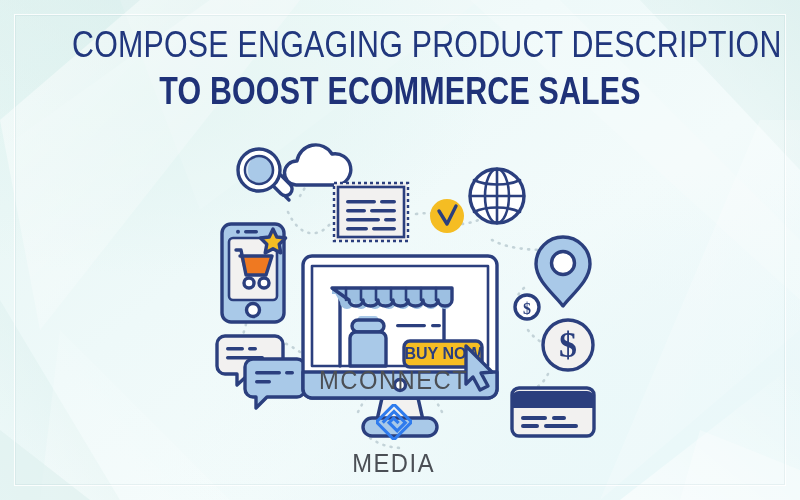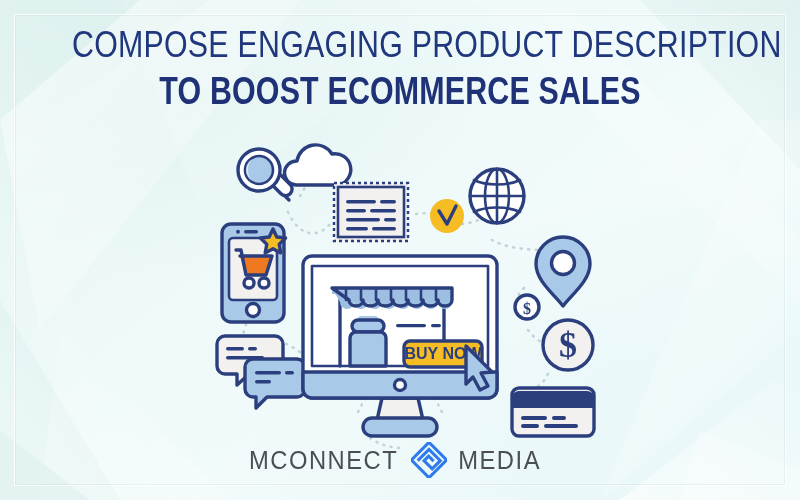--- a/index.html
+++ b/index.html
@@ -70,20 +70,21 @@
   
   .logo {
     position: absolute;
     left: 0; right: 12px;
     bottom: 22px;
     display: flex;
     align-items: center;
     justify-content: center;
     gap: 9px;
     user-select: none;
+    flex-direction: column;
   }
   .logo-word {
     font-family: "Liberation Sans Narrow", "Liberation Sans", sans-serif;
     font-size: 25px;
     font-weight: 400;
     letter-spacing: 1.6px;
     color: #4b4f55;
     transform: scaleX(0.95);
   }
   .logo-mark { display: block; }

